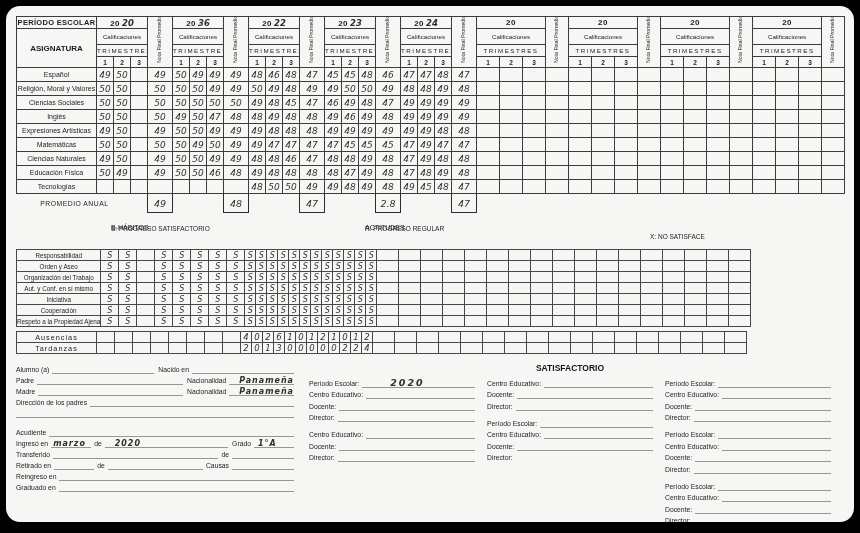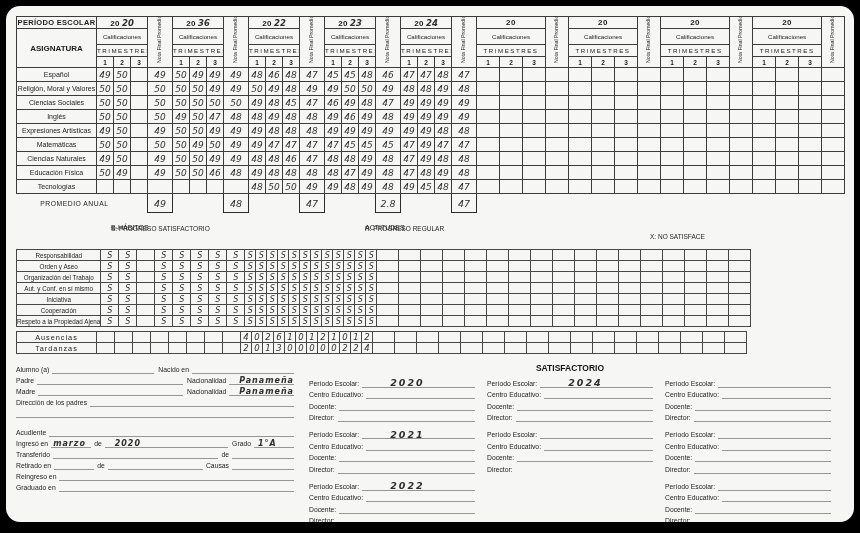--- a/index.html
+++ b/index.html
@@ -1148,68 +1148,37 @@
             <span class="flab">Docente:</span>
             <span class="fline"></span>
           </div>
           <div class="fl">
             <span class="flab">Director:</span>
             <span class="fline"></span>
           </div>
         </div>
         <div class="pblock">
           <div class="fl">
-            <span class="flab">Período Escolar:</span>
-            <span class="fline">
-              <span class="hw pyear">2021</span>
-            </span>
-          </div>
-          <div class="fl">
             <span class="flab">Centro Educativo:</span>
             <span class="fline"></span>
           </div>
           <div class="fl">
             <span class="flab">Docente:</span>
             <span class="fline"></span>
           </div>
           <div class="fl">
             <span class="flab">Director:</span>
             <span class="fline"></span>
-          </div>
-        </div>
-        <div class="pblock">
-          <div class="fl">
-            <span class="flab">Período Escolar:</span>
-            <span class="fline">
-              <span class="hw pyear">2022</span>
-            </span>
-          </div>
-          <div class="fl">
-            <span class="flab">Centro Educativo:</span>
-            <span class="fline"></span>
-          </div>
-          <div class="fl">
-            <span class="flab">Docente:</span>
-            <span class="fline"></span>
-          </div>
-          <div class="fl">
-            <span class="flab">Director:</span>
           </div>
         </div>
       </div>
     <div class="obs-col">
         <div class="sec-title">SATISFACTORIO</div>
         <div class="pblock">
           <div class="fl">
-            <span class="flab">Período Escolar:</span>
-            <span class="fline">
-              <span class="hw pyear">2024</span>
-            </span>
-          </div>
-          <div class="fl">
             <span class="flab">Centro Educativo:</span>
             <span class="fline"></span>
           </div>
           <div class="fl">
             <span class="flab">Docente:</span>
             <span class="fline"></span>
           </div>
           <div class="fl">
             <span class="flab">Director:</span>
             <span class="fline"></span>

